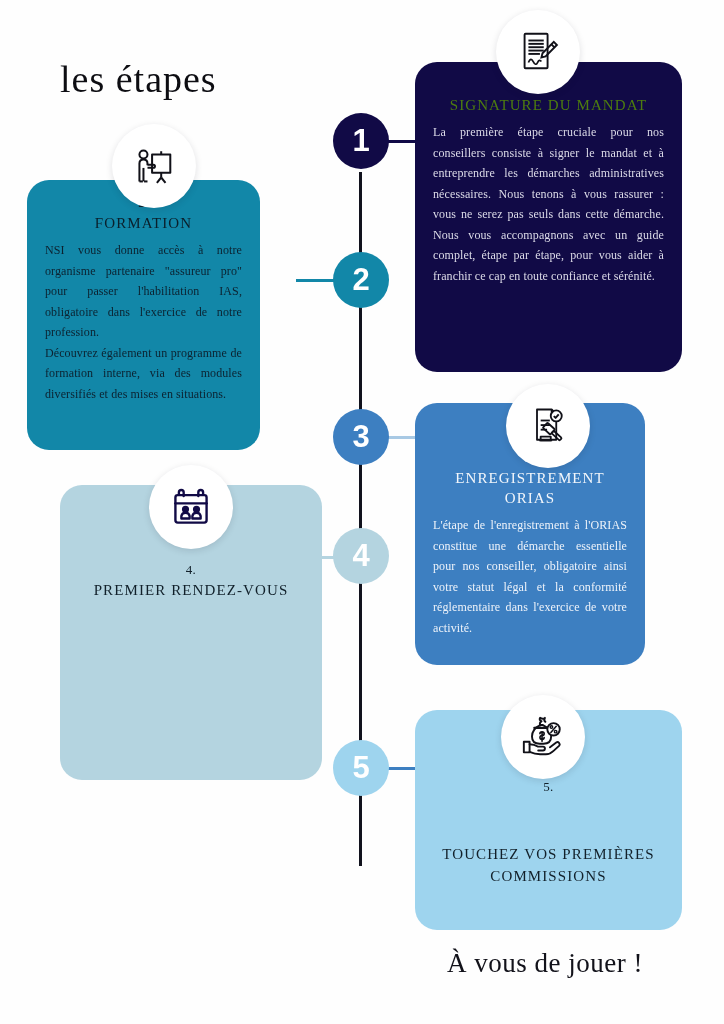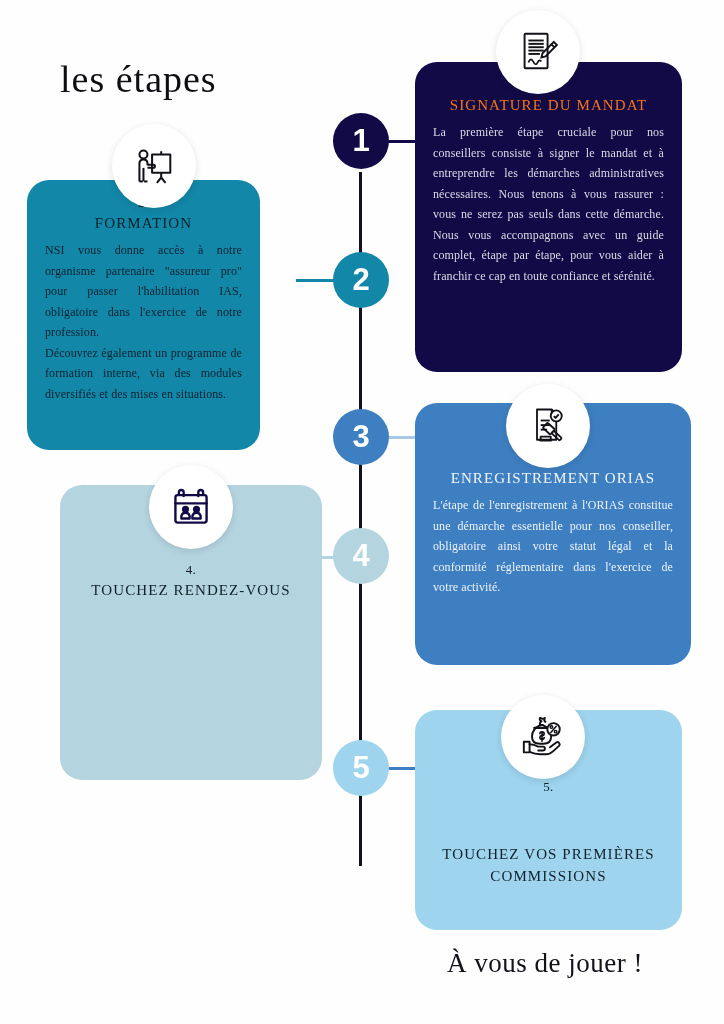--- a/index.html
+++ b/index.html
@@ -45,21 +45,21 @@
   }
   .card .step-title{
     text-align:center;font-size:15px;line-height:20px;
     letter-spacing:1.1px;margin:0 0 7px 0;font-weight:400;
   }
   .card .step-body{
     font-size:12px;line-height:20.5px;text-align:justify;
     text-align-last:left;margin:0;letter-spacing:.1px;
   }
   .card.dark{background:#110a46;color:#dcdbe8;}
-  .card.dark .step-num,.card.dark .step-title{color:#f97316;}
+  .card.dark .step-num,.card.dark .step-title{color:#4d7c0f;}
   .card.teal{background:#1287a8;color:#0c2230;}
   .card.teal .step-num,.card.teal .step-title{color:#0a1f2b;}
   .card.blue{background:#3d7fc1;color:#eef3fa;}
   .card.blue .step-num,.card.blue .step-title{color:#f2f6fb;}
   .card.pale{background:#b4d4e0;color:#16222c;}
   .card.pale .step-num,.card.pale .step-title{color:#11202a;}
   .card.sky{background:#9ed4ee;color:#15232d;}
   .card.sky .step-num,.card.sky .step-title{color:#12202a;}
   .card.center-only .step-num{margin-top:54px;}
   .card.center-only .step-title{line-height:22px;margin-top:47px;}
@@ -135,21 +135,21 @@
         <line x1="31.5" y1="36" x2="27" y2="41.5"></line>
         <line x1="31.5" y1="36" x2="36" y2="41.5"></line>
       </svg>
     </span>
   </div>
   <div class="num-circle" style="left:333px;top:252px;background:#1287a8;">
     <span>2</span>
   </div>
 
   <div class="connector" style="left:380px;top:436px;width:40px;background:#a8c9e4;"></div>
-  <div class="card blue" style="left:415px;top:403px;width:276px;height:262px;">
+  <div class="card blue" style="left:415px;top:403px;width:230px;height:262px;">
     <p class="step-num" style="margin-top:32px;">3.</p>
     <p class="step-title">ENREGISTREMENT ORIAS</p>
     <p class="step-body">L'étape de l'enregistrement à l'ORIAS constitue une démarche essentielle pour nos conseiller, obligatoire ainsi votre statut légal et la conformité réglementaire dans l'exercice de votre activité.</p>
   </div>
   <div class="icon-bubble" style="left:506px;top:384px;">
     <span>
       <svg width="44" height="44" viewBox="0 0 48 48" fill="none" stroke="#111118" stroke-width="2" stroke-linejoin="round">
         <path d="M12 6 h16 l5 5 v28 h-21 z"></path>
         <path d="M28 6 v5 h5"></path>
         <line x1="16" y1="18" x2="26" y2="18"></line>
@@ -166,21 +166,21 @@
       </svg>
     </span>
   </div>
   <div class="num-circle" style="left:333px;top:409px;background:#3d7fc1;">
     <span>3</span>
   </div>
 
   <div class="connector" style="left:318px;top:556px;width:20px;background:#b4d4e0;"></div>
   <div class="card pale" style="left:60px;top:485px;width:262px;height:295px;">
     <p class="step-num" style="margin-top:62px;">4.</p>
-    <p class="step-title">TOUCHEZ RENDEZ-VOUS</p>
+    <p class="step-title">PREMIER RENDEZ-VOUS</p>
   </div>
   <div class="icon-bubble" style="left:149px;top:465px;">
     <span>
       <svg width="44" height="44" viewBox="0 0 48 48" fill="none" stroke="#110a46" stroke-width="2.6" stroke-linejoin="round" stroke-linecap="round">
         <rect x="7" y="11" width="34" height="30" rx="2.5"></rect>
         <line x1="7" y1="20" x2="41" y2="20"></line>
         <path d="M16 12 v-4 a2.6 2.6 0 0 0 -5.2 0 v2"></path>
         <path d="M32 12 v-4 a2.6 2.6 0 0 1 5.2 0 v2"></path>
         <circle cx="18" cy="26.5" r="2.6" fill="#110a46"></circle>
         <circle cx="30" cy="26.5" r="2.6" fill="#110a46"></circle>

